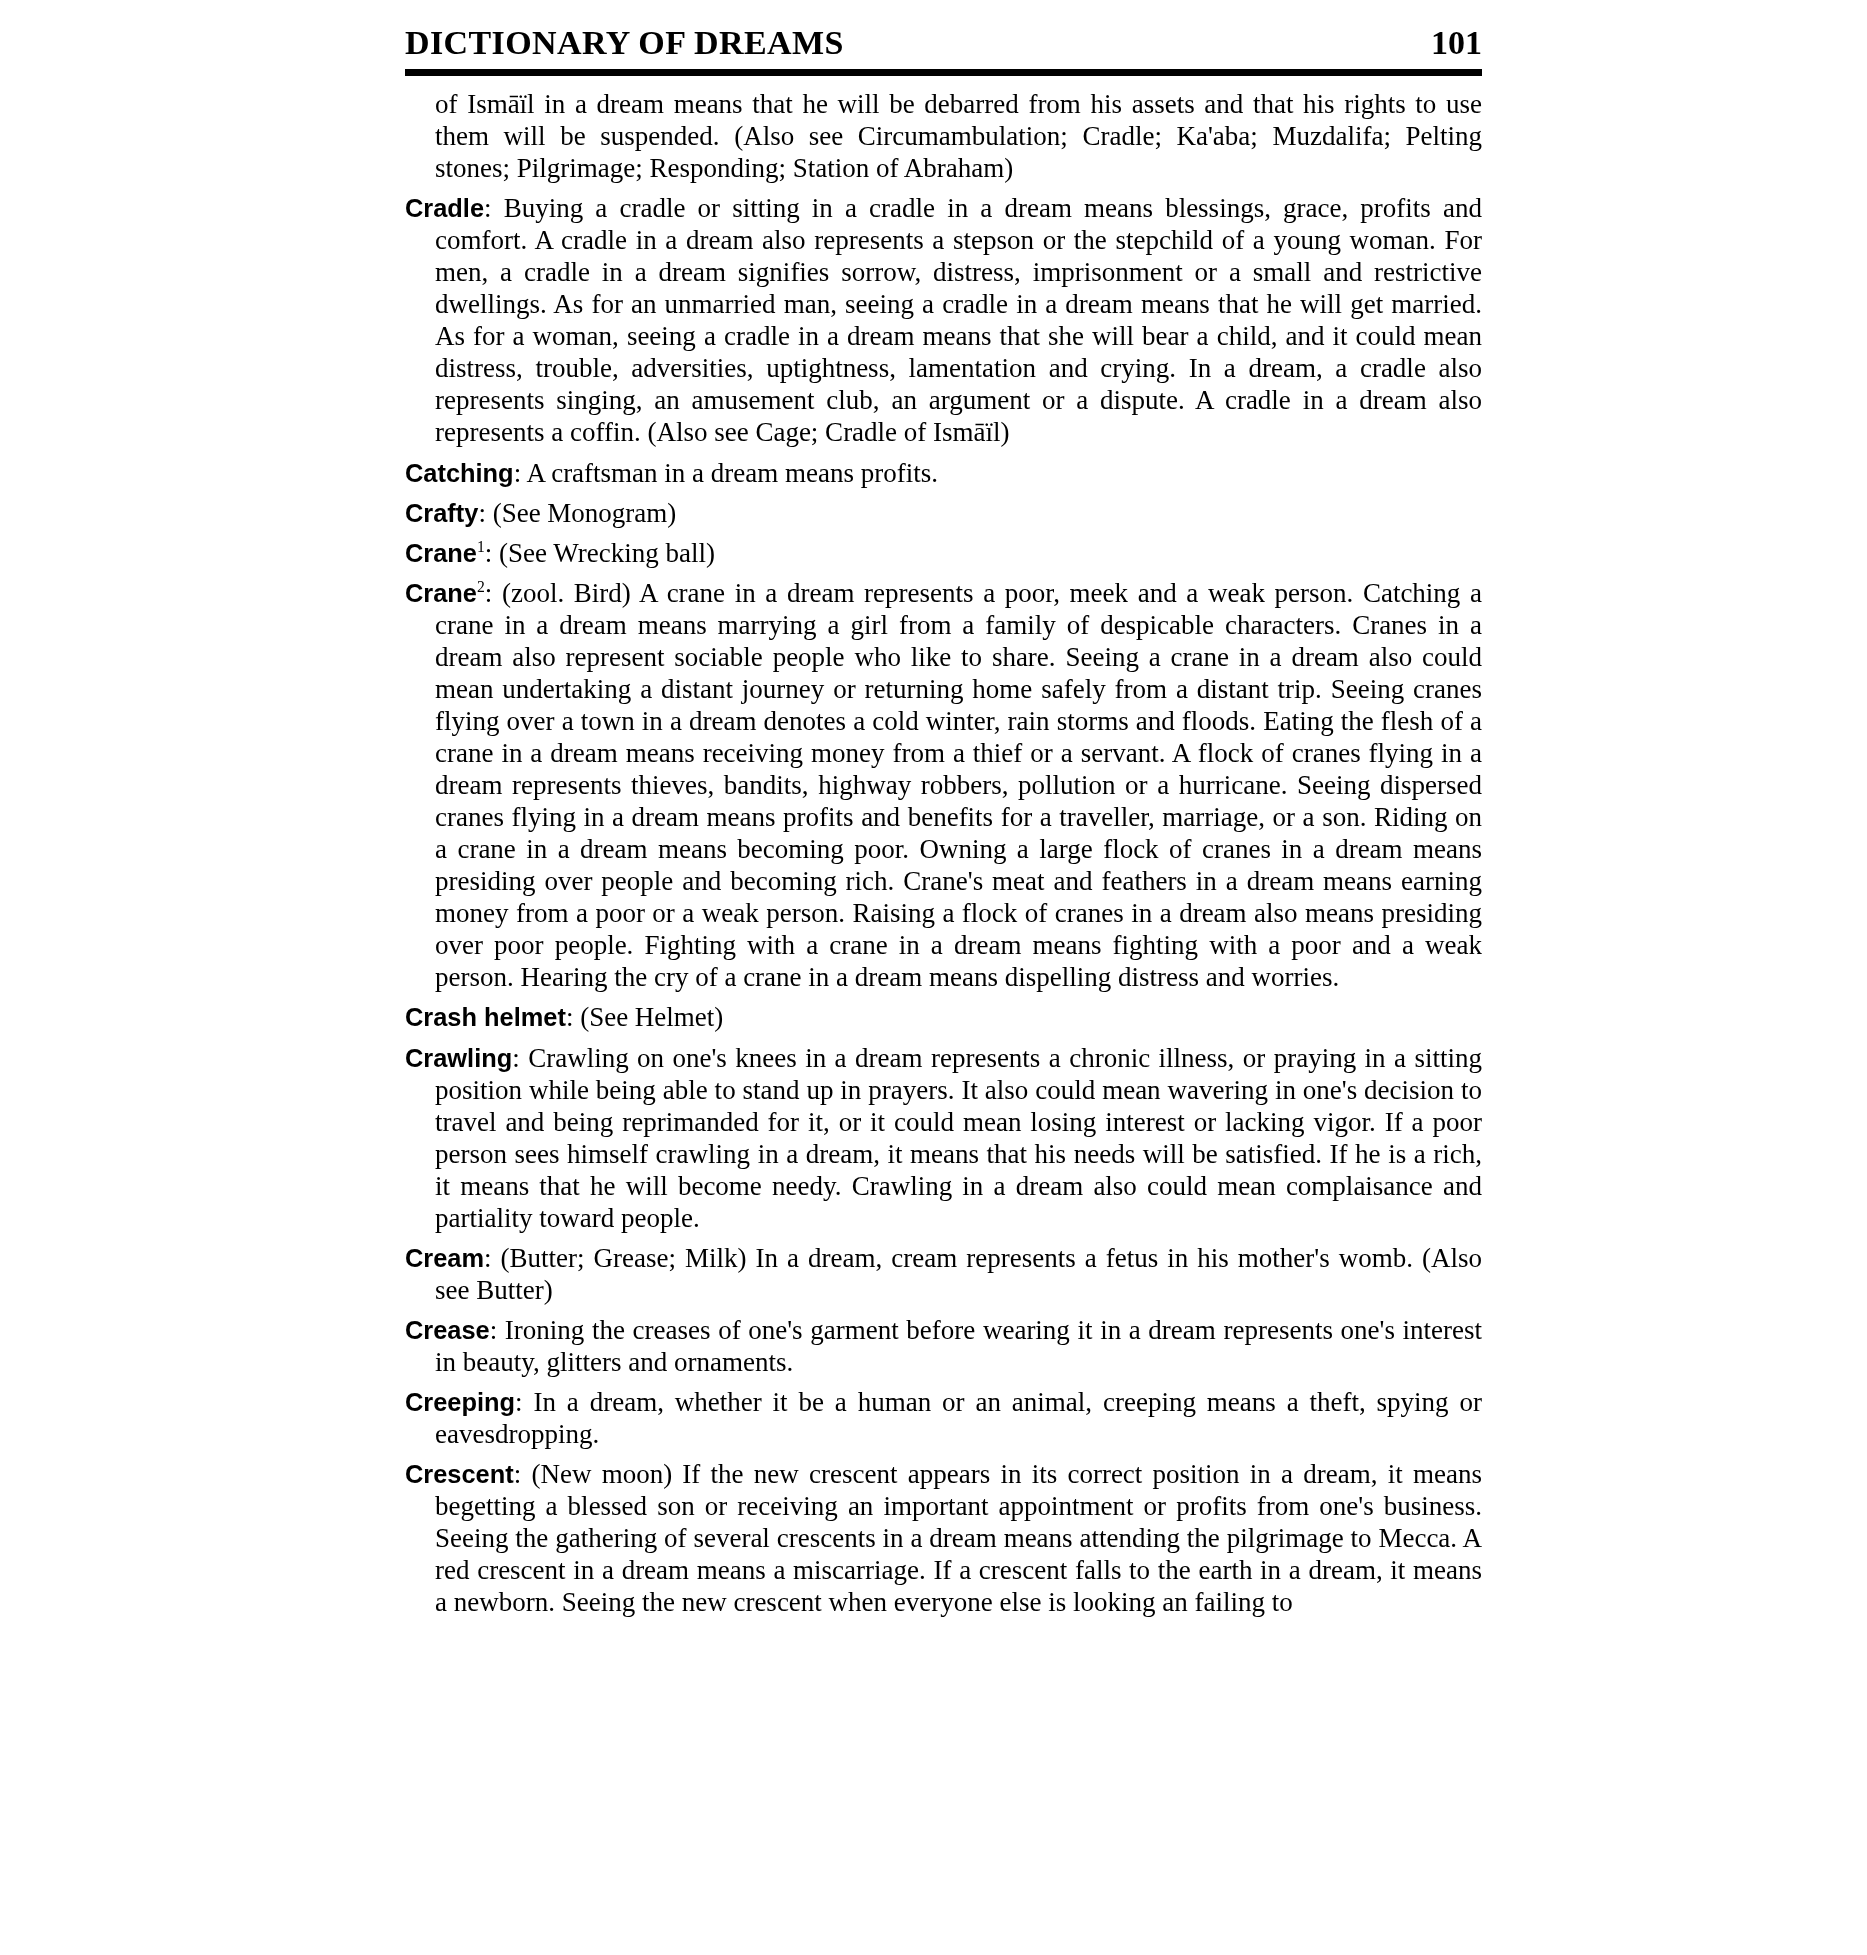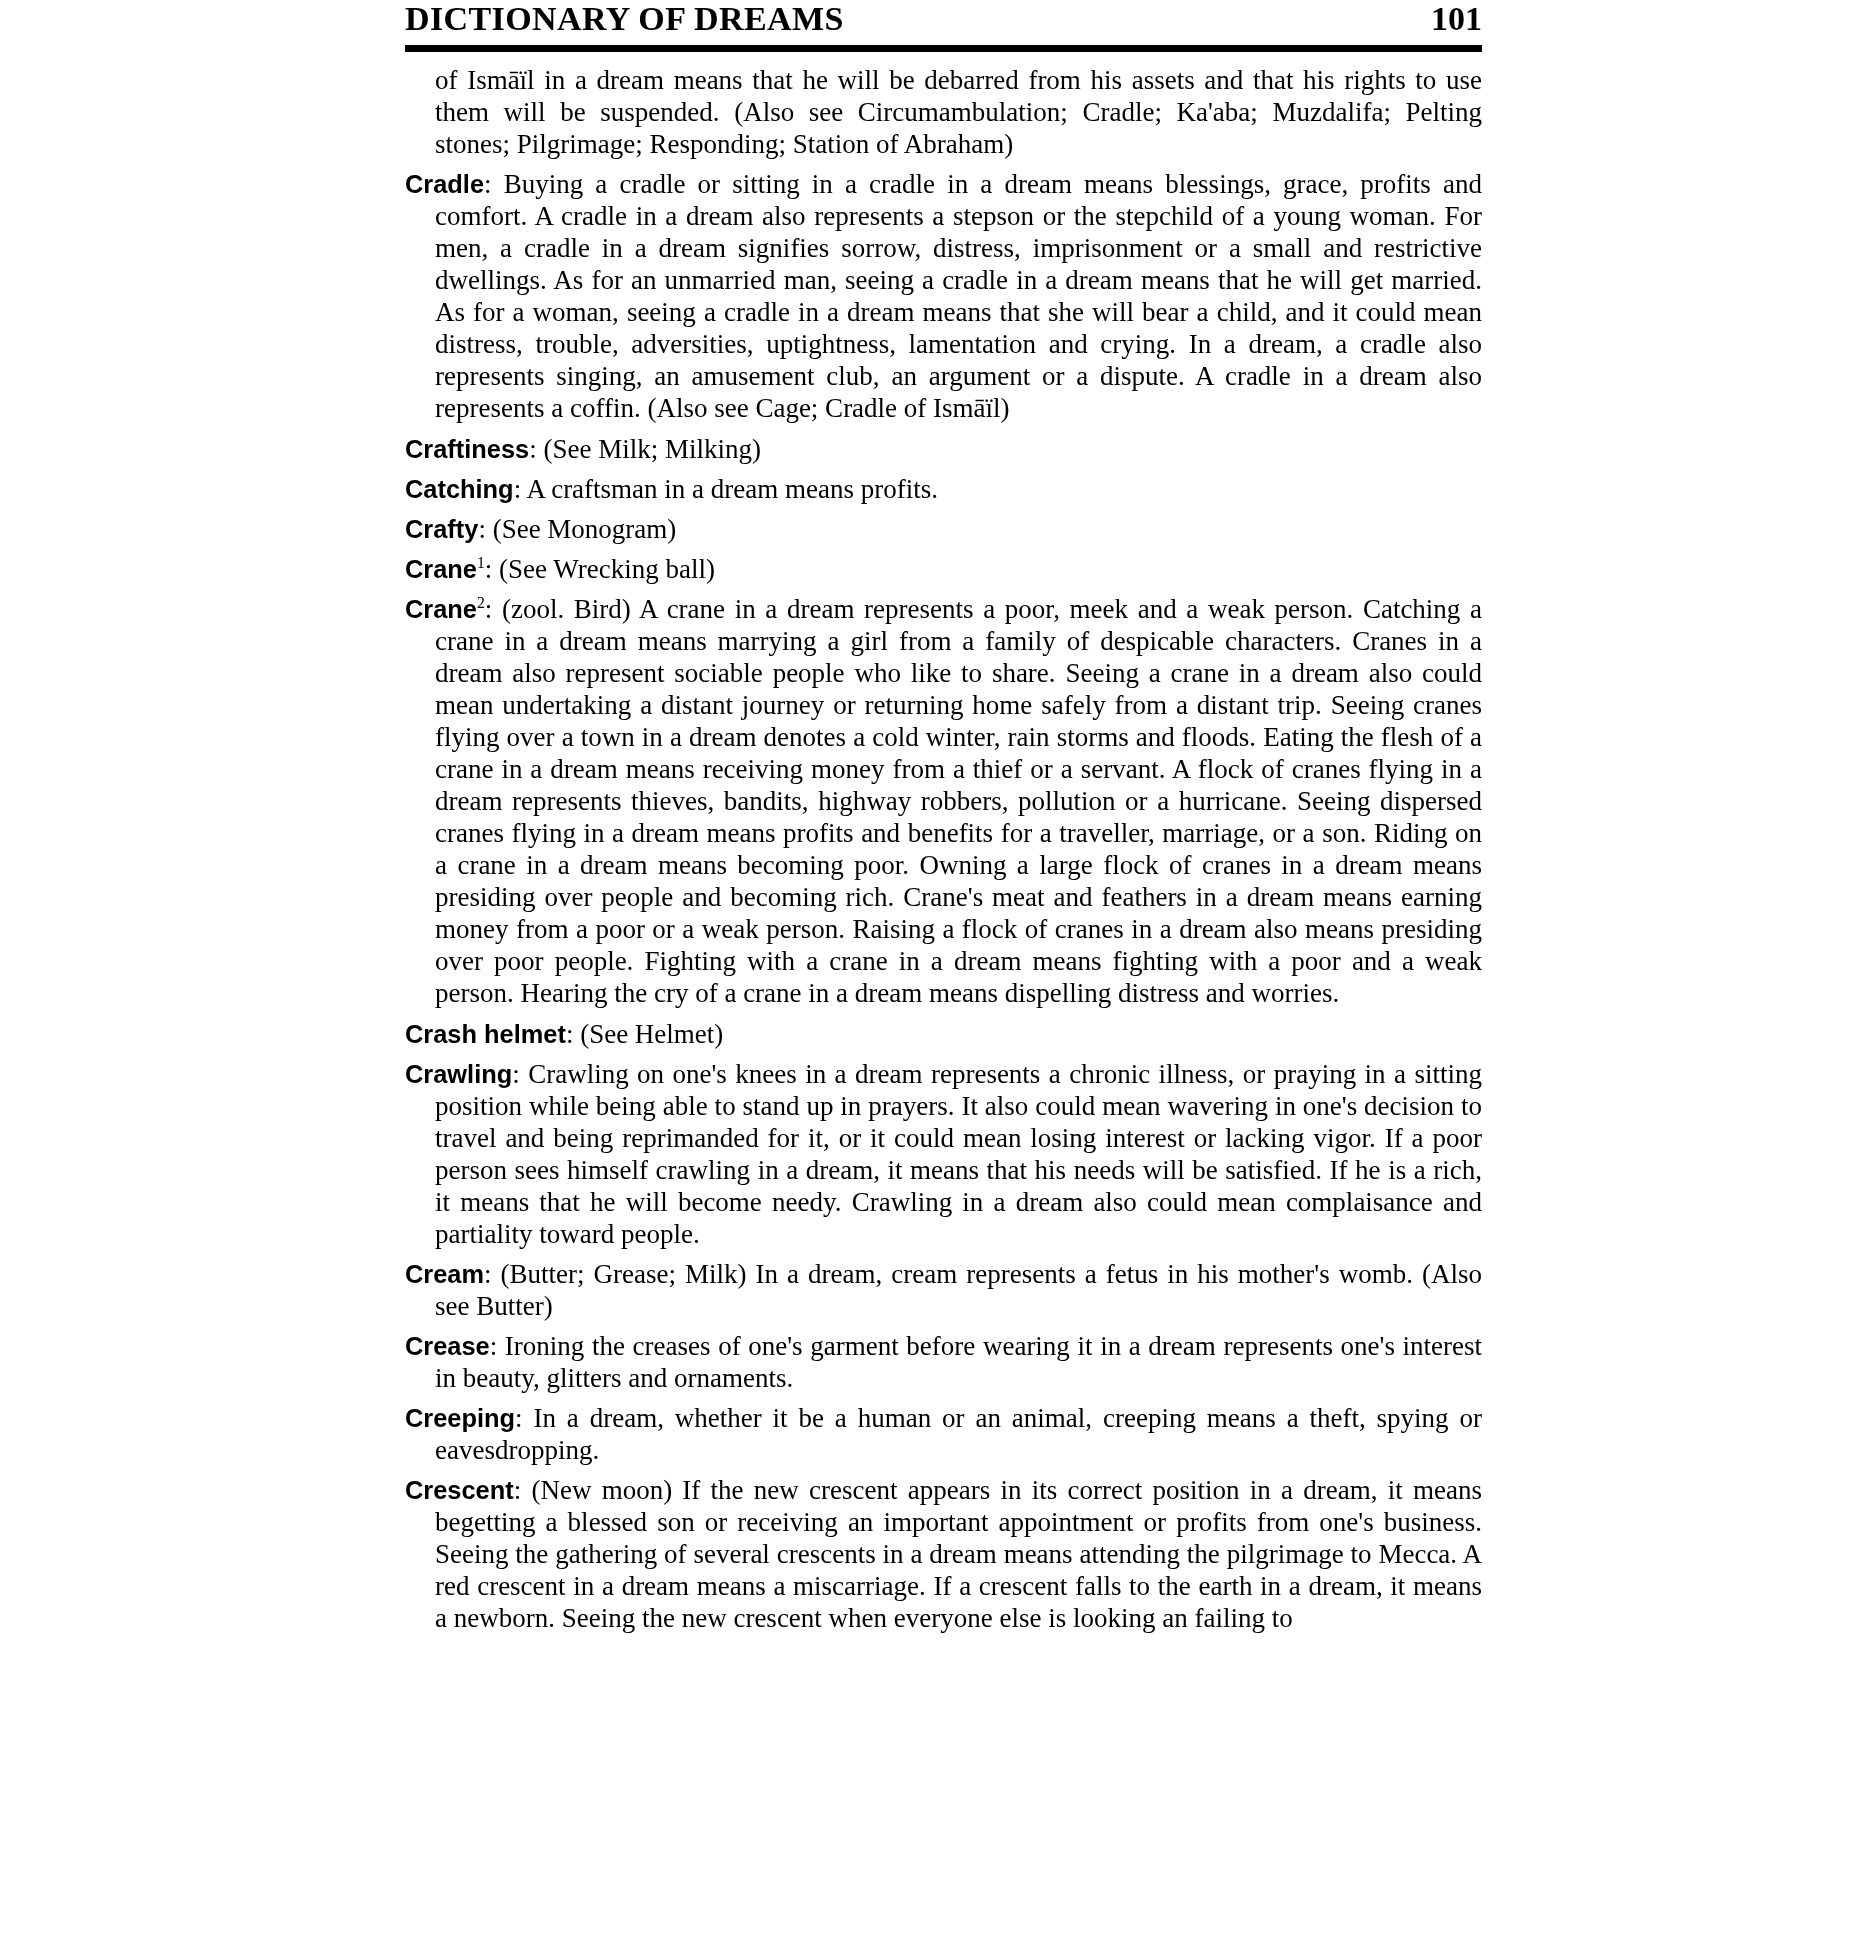--- a/index.html
+++ b/index.html
@@ -17,21 +17,21 @@
     font-family: "Liberation Serif", serif;
   }
   .content {
     margin-left: 405px;
     width: 1077px;
   }
   .header-row {
     display: flex;
     justify-content: space-between;
     align-items: baseline;
-    padding-top: 0;
+    padding-top: 24px;
   }
   .header-title {
     font-size: 34px;
     font-weight: bold;
     letter-spacing: 0.4px;
     white-space: nowrap;
   }
   .page-number {
     font-size: 34px;
     font-weight: bold;
@@ -81,21 +81,20 @@
 <div class="page">
   <div class="content">
     <div class="header-row">
       <span class="header-title">DICTIONARY OF DREAMS</span>
       <span class="page-number">101</span>
     </div>
     <div class="header-rule"></div>
     <div class="entries">
         <p class="entry continuation"><span class="seg">of Ismāïl in a dream means that he will be debarred from his assets and that his rights to use them will be suspended. </span><span class="seg italic">(Also see Circumambulation; Cradle; Ka'aba; Muzdalifa; Pelting stones; Pilgrimage; Responding; Station of Abraham)</span></p>
         <p class="entry"><span class="term">Cradle</span><span class="colon">: </span><span class="seg">Buying a cradle or sitting in a cradle in a dream means blessings, grace, profits and comfort. A cradle in a dream also represents a stepson or the stepchild of a young woman. For men, a cradle in a dream signifies sorrow, distress, imprisonment or a small and restrictive dwellings. As for an unmarried man, seeing a cradle in a dream means that he will get married. As for a woman, seeing a cradle in a dream means that she will bear a child, and it could mean distress, trouble, adversities, uptightness, lamentation and crying. In a dream, a cradle also represents singing, an amusement club, an argument or a dispute. A cradle in a dream also represents a coffin. </span><span class="seg italic">(Also see Cage; Cradle of Ismāïl)</span></p>
-        <p class="entry"><span class="term">Craftiness</span><span class="colon">: </span><span class="seg italic">(See Milk; Milking)</span></p>
         <p class="entry"><span class="term">Catching</span><span class="colon">: </span><span class="seg">A craftsman in a dream means profits.</span></p>
         <p class="entry"><span class="term">Crafty</span><span class="colon">: </span><span class="seg italic">(See Monogram)</span></p>
         <p class="entry"><span class="term">Crane<span class="term-sup">1</span></span><span class="colon">: </span><span class="seg italic">(See Wrecking ball)</span></p>
         <p class="entry"><span class="term">Crane<span class="term-sup">2</span></span><span class="colon">: </span><span class="seg">(</span><span class="seg italic">zool.</span><span class="seg"> Bird) A crane in a dream represents a poor, meek and a weak person. Catching a crane in a dream means marrying a girl from a family of despicable characters. Cranes in a dream also represent sociable people who like to share. Seeing a crane in a dream also could mean undertaking a distant journey or returning home safely from a distant trip. Seeing cranes flying over a town in a dream denotes a cold winter, rain storms and floods. Eating the flesh of a crane in a dream means receiving money from a thief or a servant. A flock of cranes flying in a dream represents thieves, bandits, highway robbers, pollution or a hurricane. Seeing dispersed cranes flying in a dream means profits and benefits for a traveller, marriage, or a son. Riding on a crane in a dream means becoming poor. Owning a large flock of cranes in a dream means presiding over people and becoming rich. Crane's meat and feathers in a dream means earning money from a poor or a weak person. Raising a flock of cranes in a dream also means presiding over poor people. Fighting with a crane in a dream means fighting with a poor and a weak person. Hearing the cry of a crane in a dream means dispelling distress and worries.</span></p>
         <p class="entry"><span class="term">Crash helmet</span><span class="colon">: </span><span class="seg italic">(See Helmet)</span></p>
         <p class="entry"><span class="term">Crawling</span><span class="colon">: </span><span class="seg">Crawling on one's knees in a dream represents a chronic illness, or praying in a sitting position while being able to stand up in prayers. It also could mean wavering in one's decision to travel and being reprimanded for it, or it could mean losing interest or lacking vigor. If a poor person sees himself crawling in a dream, it means that his needs will be satisfied. If he is a rich, it means that he will become needy. Crawling in a dream also could mean complaisance and partiality toward people.</span></p>
         <p class="entry"><span class="term">Cream</span><span class="colon">: </span><span class="seg">(Butter; Grease; Milk) In a dream, cream represents a fetus in his mother's womb. </span><span class="seg italic">(Also see Butter)</span></p>
         <p class="entry"><span class="term">Crease</span><span class="colon">: </span><span class="seg">Ironing the creases of one's garment before wearing it in a dream represents one's interest in beauty, glitters and ornaments.</span></p>
         <p class="entry"><span class="term">Creeping</span><span class="colon">: </span><span class="seg">In a dream, whether it be a human or an animal, creeping means a theft, spying or eavesdropping.</span></p>
         <p class="entry"><span class="term">Crescent</span><span class="colon">: </span><span class="seg">(New moon) If the new crescent appears in its correct position in a dream, it means begetting a blessed son or receiving an important appointment or profits from one's business. Seeing the gathering of several crescents in a dream means attending the pilgrimage to Mecca. A red crescent in a dream means a miscarriage. If a crescent falls to the earth in a dream, it means a newborn. Seeing the new crescent when everyone else is looking an failing to</span></p>

